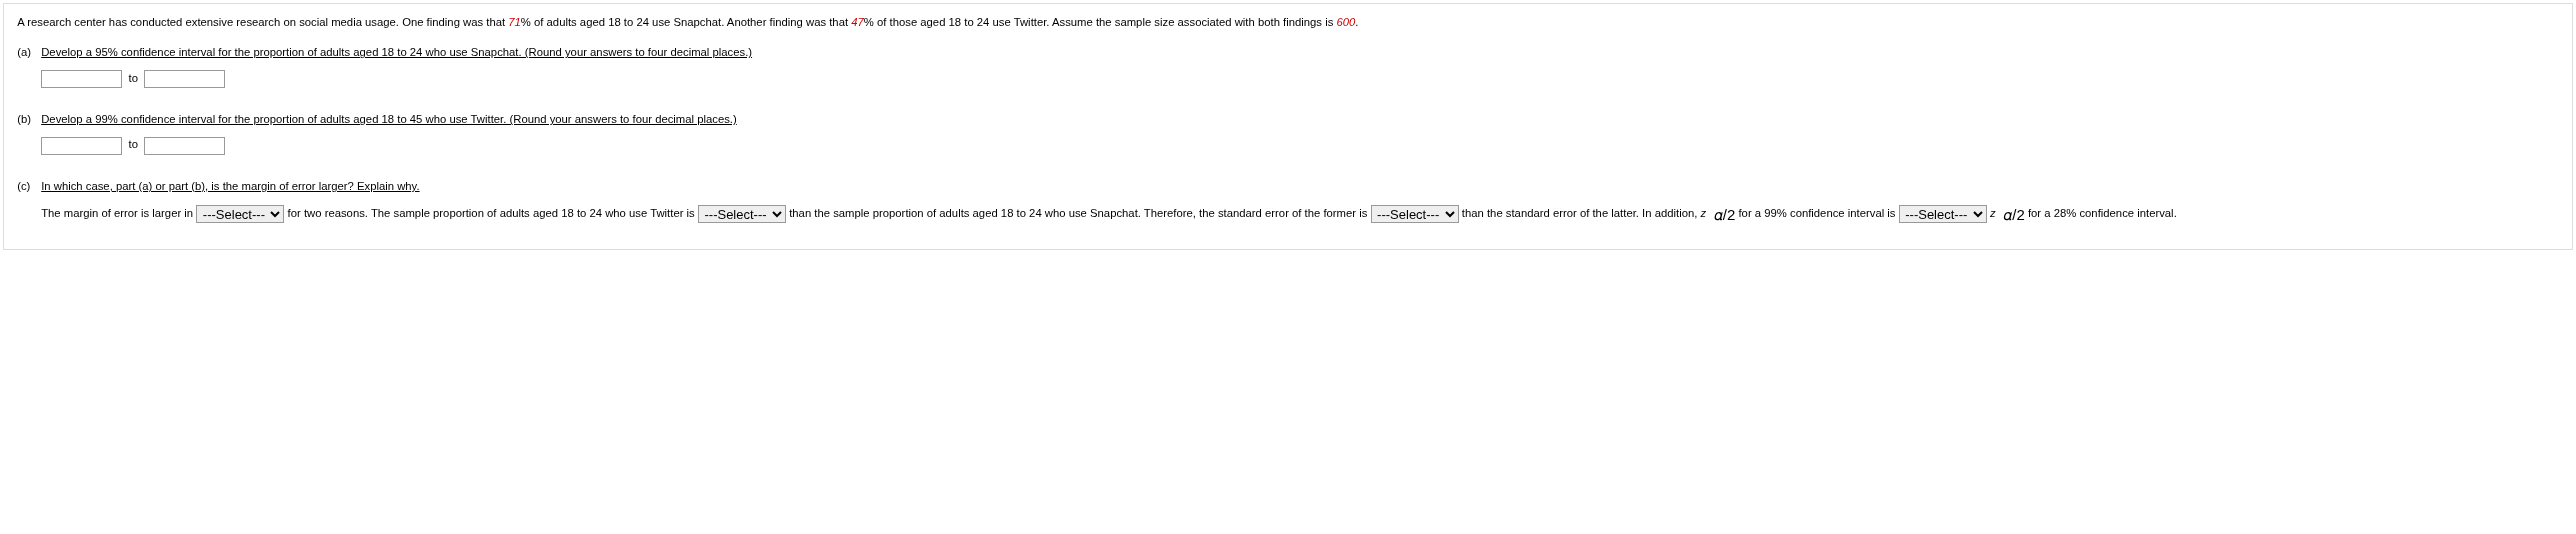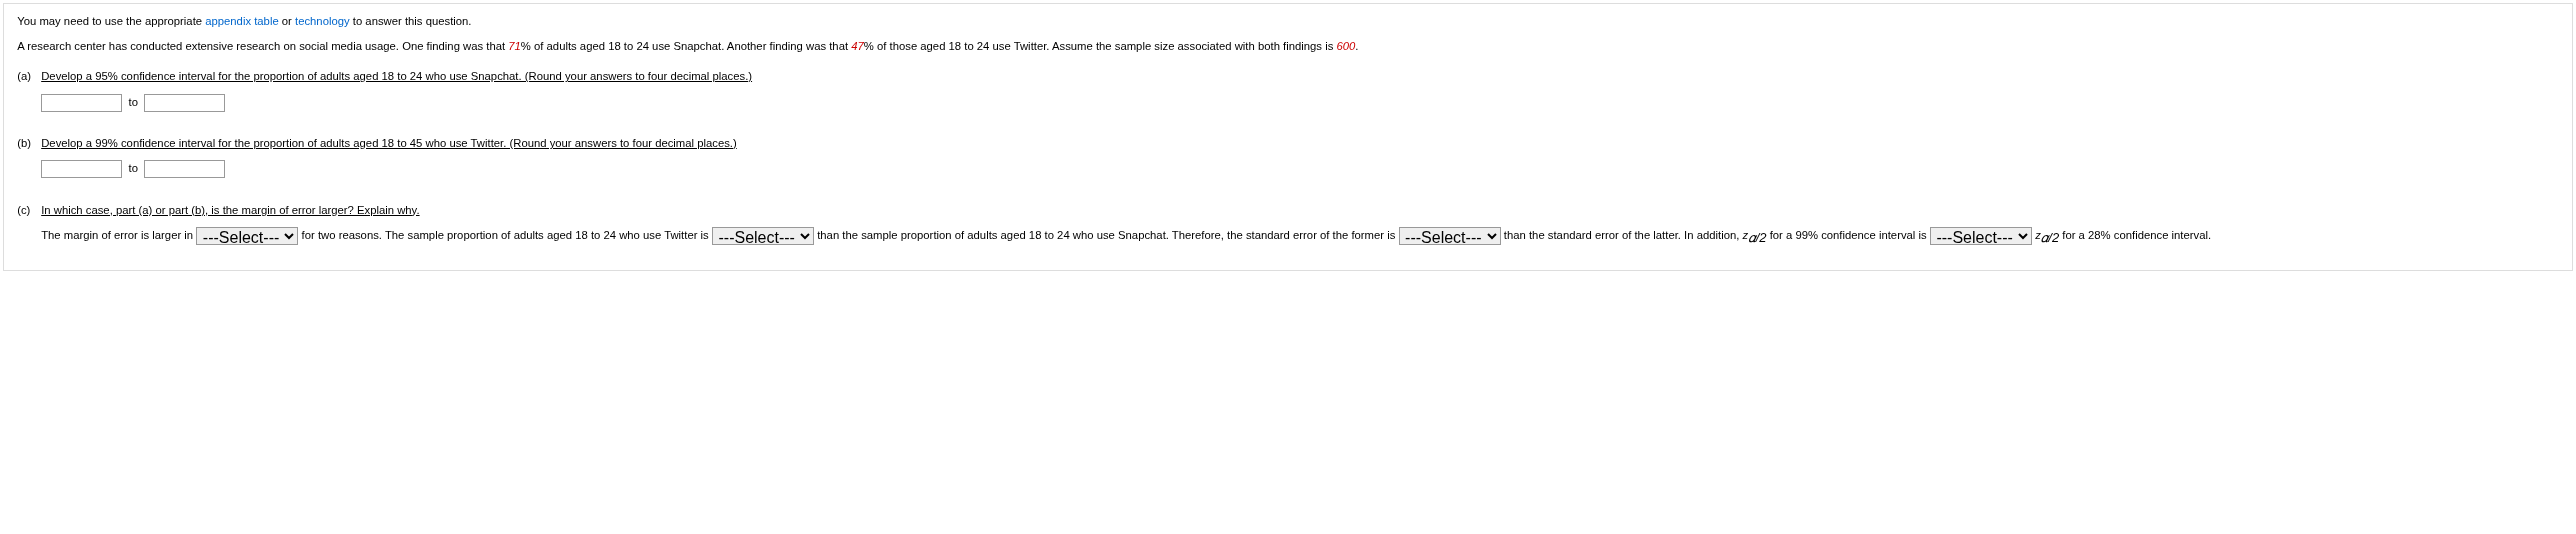--- a/index.html
+++ b/index.html
@@ -55,44 +55,41 @@
       width: 81px;
       height: 18px;
       border: 0.8px solid #999;
       padding: 0.8px 3.2px;
       font-size: 10.5px;
       vertical-align: middle;
     }
     select.inline-select {
       height: 18px;
       border: 0.8px solid #999;
-      font-size: 16px;
+      font-size: 13px;
       vertical-align: middle;
       padding: 0 1.6px;
     }
     .to-sep {
       margin: 0 3.2px;
     }
     .z-sub {
       font-style: italic;
     }
     .subscript {
-      font-style: italic;
-      font-size: 13px;
+      font-size: 15px;
       vertical-align: sub;
+      margin-left: 8px;
     }
   </style>
 </head>
 <body>
 
 <div class="container">
 
-  <div class="intro">
-    <span>You may need to use the appropriate </span><span class="link-blue">appendix table</span><span> or </span><span class="link-blue">technology</span><span> to answer this question.</span>
-  </div>
 
   <div class="context">
     <span>A research center has conducted extensive research on social media usage. One finding was that </span><span class="red-num">71</span><span>% of adults aged 18 to 24 use Snapchat. Another finding was that </span><span class="red-num">47</span><span>% of those aged 18 to 24 use Twitter. Assume the sample size associated with both findings is </span><span class="red-num">600</span><span>.</span>
   </div>
 
   <div class="part">
     <div class="part-header">
       <div class="part-label">(a)</div>
       <div class="part-text">Develop a 95% confidence interval for the proportion of adults aged 18 to 24 who use Snapchat. (Round your answers to four decimal places.)</div>
     </div>

